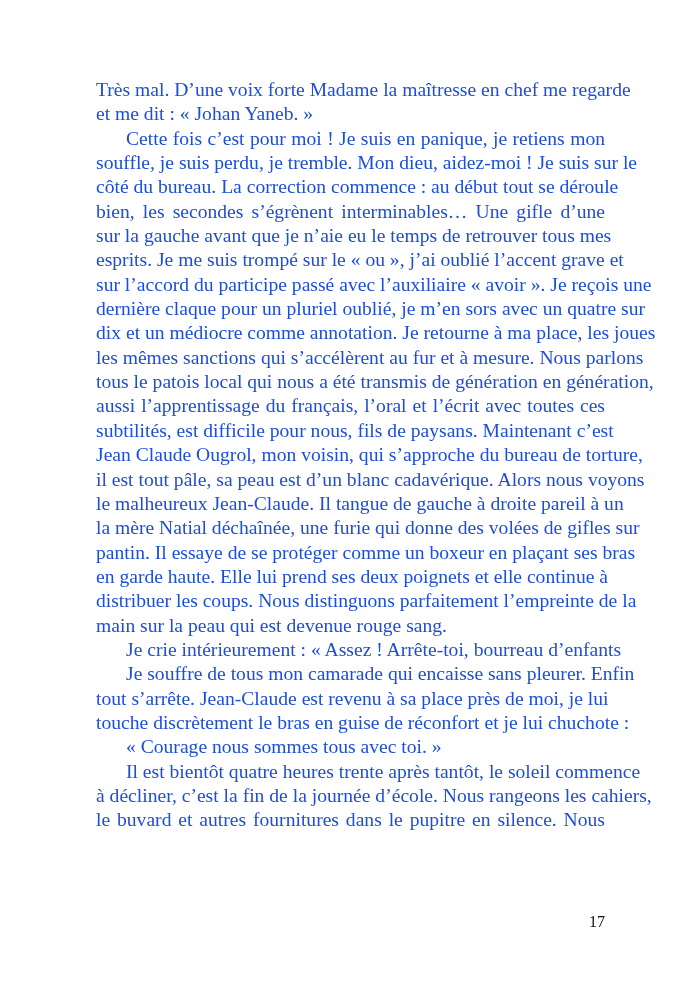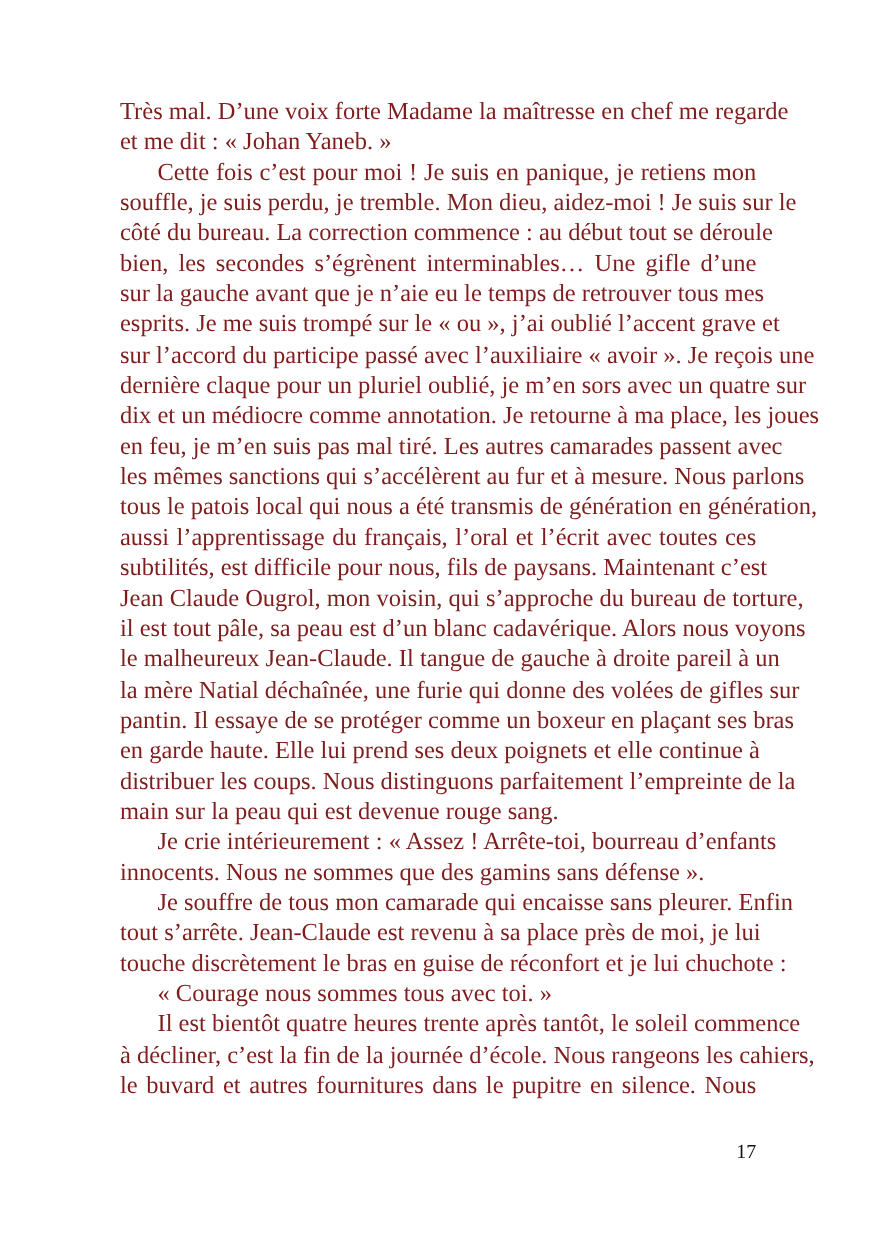--- a/index.html
+++ b/index.html
@@ -1,20 +1,20 @@
 <!DOCTYPE html>
 <html><head>
   <meta charset="utf-8">
   <style>
     html, body { margin: 0; padding: 0; background: #ffffff; }
     body { width: 700px; height: 992px; position: relative; overflow: hidden; }
     .page {
       position: absolute; left: 96px; top: 78px; width: 509px;
       font-family: "Liberation Serif", serif;
-      font-size: 19.6px; line-height: 24.35px; color: #7f1d1d;
+      font-size: 19.6px; line-height: 24.35px; color: #1d4ed8;
     }
     .line { display: block; height: 24.35px; white-space: nowrap; text-align: justify; text-align-last: justify; }
     .line.last { text-align-last: left; }
     .line.indent { padding-left: 30px; }
     .pagenum {
       position: absolute; left: 585px; top: 913px; width: 20px; text-align: right;
       font-family: "Liberation Serif", serif; font-size: 16px; color: #111111;
     }
   </style>
 </head>
@@ -25,35 +25,33 @@
     <span class="line last">et me dit : « Johan Yaneb. »</span>
     <span class="line indent">Cette fois c’est pour moi ! Je suis en panique, je retiens mon</span>
     <span class="line">souffle, je suis perdu, je tremble. Mon dieu, aidez-moi ! Je suis sur le</span>
     <span class="line">côté du bureau. La correction commence : au début tout se déroule</span>
     <span class="line">bien, les secondes s’égrènent interminables… Une gifle d’une</span>
     <span class="line">sur la gauche avant que je n’aie eu le temps de retrouver tous mes</span>
     <span class="line">esprits. Je me suis trompé sur le « ou », j’ai oublié l’accent grave et</span>
     <span class="line">sur l’accord du participe passé avec l’auxiliaire « avoir ». Je reçois une</span>
     <span class="line">dernière claque pour un pluriel oublié, je m’en sors avec un quatre sur</span>
     <span class="line">dix et un médiocre comme annotation. Je retourne à ma place, les joues</span>
-    <span class="line">en feu, je m’en suis pas mal tiré. Les autres camarades passent avec</span>
     <span class="line">les mêmes sanctions qui s’accélèrent au fur et à mesure. Nous parlons</span>
     <span class="line">tous le patois local qui nous a été transmis de génération en génération,</span>
     <span class="line">aussi l’apprentissage du français, l’oral et l’écrit avec toutes ces</span>
     <span class="line">subtilités, est difficile pour nous, fils de paysans. Maintenant c’est</span>
     <span class="line">Jean Claude Ougrol, mon voisin, qui s’approche du bureau de torture,</span>
     <span class="line">il est tout pâle, sa peau est d’un blanc cadavérique. Alors nous voyons</span>
     <span class="line">le malheureux Jean-Claude. Il tangue de gauche à droite pareil à un</span>
     <span class="line">la mère Natial déchaînée, une furie qui donne des volées de gifles sur</span>
     <span class="line">pantin. Il essaye de se protéger comme un boxeur en plaçant ses bras</span>
     <span class="line">en garde haute. Elle lui prend ses deux poignets et elle continue à</span>
     <span class="line">distribuer les coups. Nous distinguons parfaitement l’empreinte de la</span>
     <span class="line last">main sur la peau qui est devenue rouge sang.</span>
     <span class="line indent">Je crie intérieurement : « Assez ! Arrête-toi, bourreau d’enfants</span>
-    <span class="line last">innocents. Nous ne sommes que des gamins sans défense ».</span>
     <span class="line indent">Je souffre de tous mon camarade qui encaisse sans pleurer. Enfin</span>
     <span class="line">tout s’arrête. Jean-Claude est revenu à sa place près de moi, je lui</span>
     <span class="line last">touche discrètement le bras en guise de réconfort et je lui chuchote :</span>
     <span class="line indent last">« Courage nous sommes tous avec toi. »</span>
     <span class="line indent">Il est bientôt quatre heures trente après tantôt, le soleil commence</span>
     <span class="line">à décliner, c’est la fin de la journée d’école. Nous rangeons les cahiers,</span>
     <span class="line">le buvard et autres fournitures dans le pupitre en silence. Nous</span>
   </div>
 <div class="pagenum">17</div>
 

